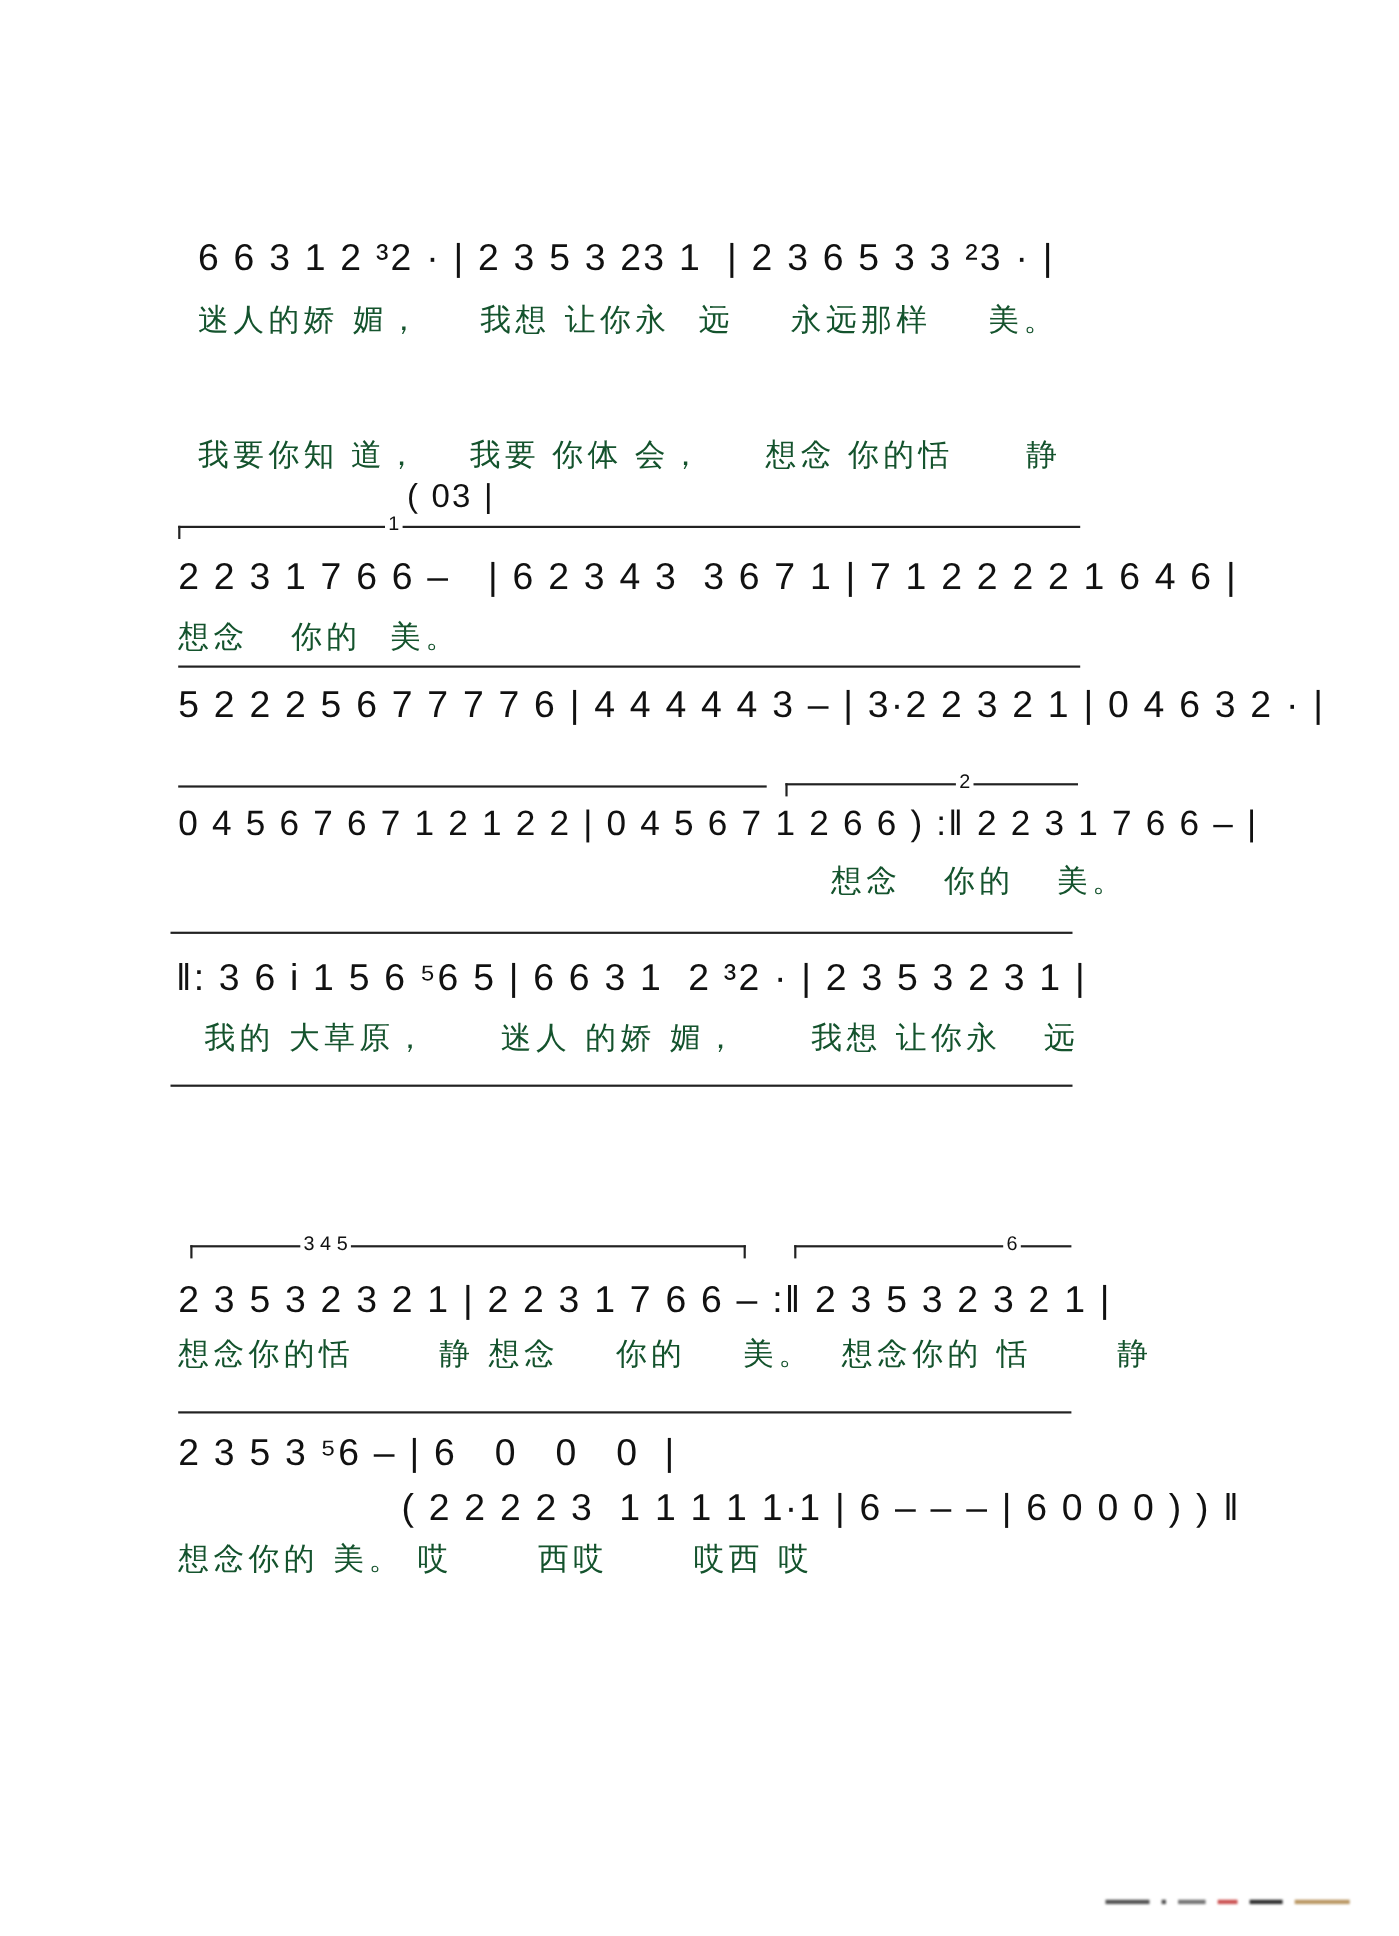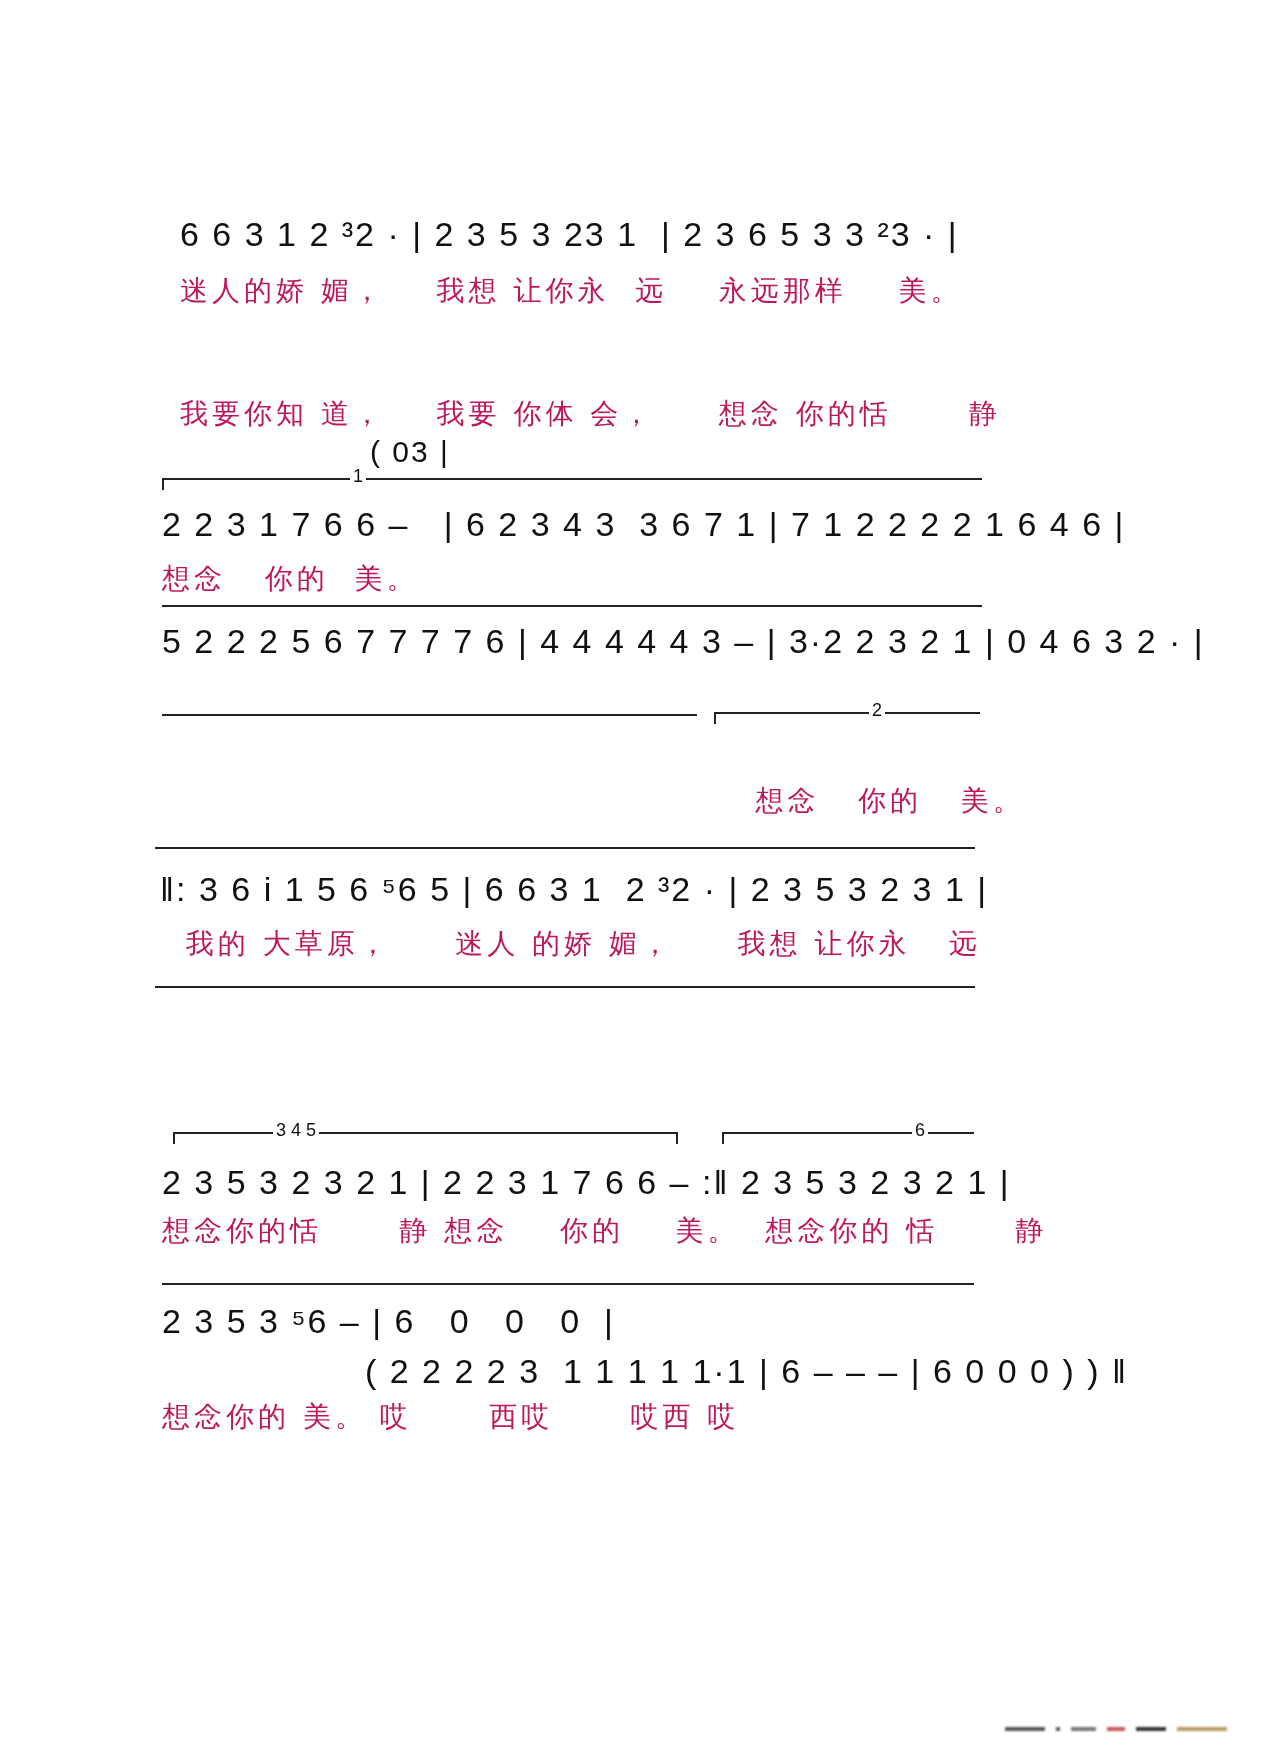--- a/index.html
+++ b/index.html
@@ -1,54 +1,55 @@
 <!DOCTYPE html>
 <html><head>
 <meta charset="utf-8">
 <style>
   html, body { margin: 0; padding: 0; background: #ffffff; }
   body { width: 1272px; height: 1760px; position: relative; overflow: hidden;
          font-family: "DejaVu Sans", "Liberation Sans", sans-serif; color: #111; }
   .page { position: absolute; left: 0; top: 0; width: 1272px; height: 1456px; }
   .row { position: absolute; left: 180px; width: 920px; white-space: pre; }
   .notes { font-family: "Liberation Sans", sans-serif; font-size: 34px; letter-spacing: 2px; color: #111; }
-  .lyrics { font-family: "DejaVu Sans", sans-serif; font-size: 28px; letter-spacing: 4px; color: #be185d; }
+  .lyrics { font-family: "DejaVu Sans", sans-serif; font-size: 28px; letter-spacing: 4px; color: #14532d; }
   .rule { position: absolute; height: 2px; background: #222; }
   .bracket { position: absolute; height: 2px; background: #222; }
   .bracket::before { content: ""; position: absolute; left: 0; top: 0; width: 2px; height: 12px; background: #222; }
   .bracket.closed::after { content: ""; position: absolute; right: 0; top: 0; width: 2px; height: 12px; background: #222; }
   .blabel { position: absolute; top: -12px; font-family: "Liberation Sans", sans-serif; font-size: 18px; background: #fff; padding: 0 3px; }
   .footer { position: absolute; left: 1005px; top: 1718px; width: 250px; height: 10px; filter: blur(1.2px); }
   .footer span { display: inline-block; height: 4px; margin-right: 6px; vertical-align: middle; }
 </style>
 </head>
 <body>
 
 <div class="page">
 
   <div class="row notes" style="top:215px;">6 6 3 1 2 ³2 · | 2 3 5 3 23 1  | 2 3 6 5 3 3 ²3 · |</div>
   <div class="row lyrics" style="top:272px;">迷人的娇 媚，    我想 让你永  远    永远那样    美。</div>
 
-  <div class="row lyrics" style="top:395px;">我要你知 道，    我要 你体 会，     想念 你的恬      静</div>
+  <div class="row lyrics" style="top:395px;font-family:Liberation Serif, serif;">我要你知 道，    我要 你体 会，     想念 你的恬      静</div>
 
   <div class="row notes" style="top:435px; left:370px; font-size:30px;">( 03 |</div>
   <div class="bracket" style="left:162px; top:478px; width:820px;">
     <span class="blabel" style="left:188px;">1</span>
   </div>
   <div class="row notes" style="top:505px; left:162px;text-align:right;">2 2 3 1 7 6 6 –   | 6 2 3 4 3  3 6 7 1 | 7 1 2 2 2 2 1 6 4 6 |</div>
   <div class="row lyrics" style="top:560px; left:162px;">想念   你的  美。</div>
 
   <div class="rule" style="left:162px; top:605px; width:820px;"></div>
 
   <div class="row notes" style="top:622px; left:162px;">5 2 2 2 5 6 7 7 7 7 6 | 4 4 4 4 4 3 – | 3·2 2 3 2 1 | 0 4 6 3 2 · |</div>
 
   <div class="rule" style="left:162px; top:714px; width:535px;"></div>
   <div class="bracket" style="left:714px; top:712px; width:266px;">
     <span class="blabel" style="left:155px;">2</span>
   </div>
+  <div class="row notes" style="top:730px; left:162px; font-size:32px;">0 4 5 6 7 6 7 1 2 1 2 2 | 0 4 5 6 7 1 2 6 6 ) :‖ 2 2 3 1 7 6 6 – |</div>
   <div class="row lyrics" style="top:782px; left:162px;">                                              想念   你的   美。</div>
 
   <div class="rule" style="left:155px; top:847px; width:820px;"></div>
 
   <div class="row notes" style="top:870px; left:160px;">‖: 3 6 i 1 5 6 ⁵6 5 | 6 6 3 1  2 ³2 · | 2 3 5 3 2 3 1 |</div>
   <div class="row lyrics" style="top:925px; left:160px;">  我的 大草原，     迷人 的娇 媚，     我想 让你永   远</div>
 
   <div class="rule" style="left:155px; top:986px; width:820px;"></div>
 
 

